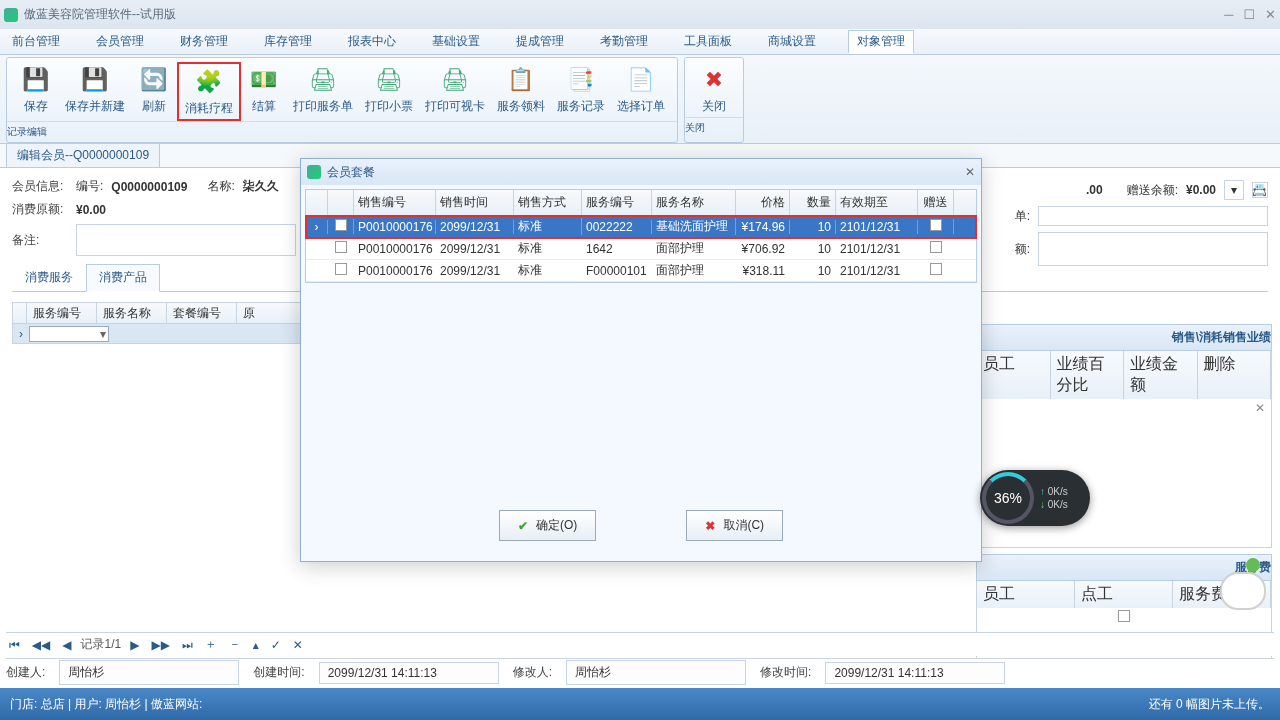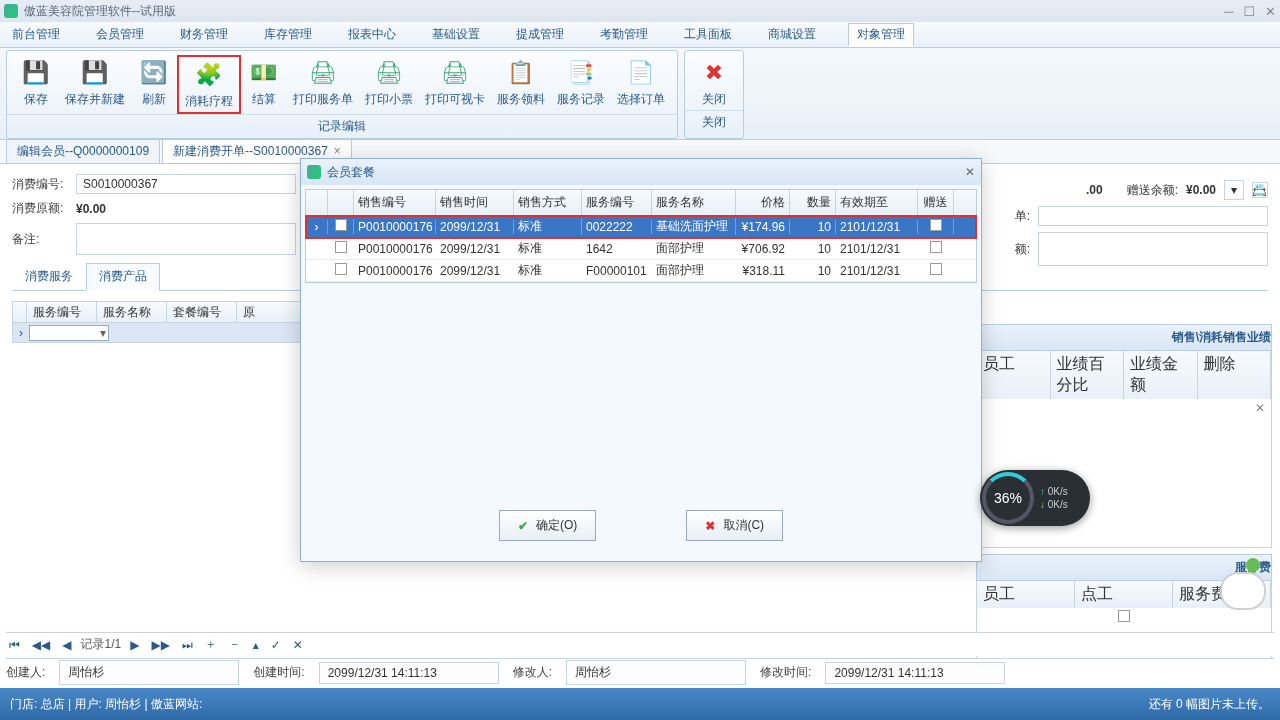--- a/index.html
+++ b/index.html
@@ -1,31 +1,31 @@
 <!DOCTYPE html>
 <html><head>
 <meta charset="utf-8">
 <style>
 * { box-sizing: border-box; margin: 0; padding: 0; font-family: "Microsoft YaHei", Arial, sans-serif; }
 body { background: #fff; font-size: 12px; color: #333; width: 1280px; height: 720px; overflow: hidden; position: relative; }
-.titlebar { height: 22px; background: linear-gradient(#e8eef5,#dce5f0); display: flex; align-items: center; padding: 0 4px; color: #5a6a7a; }
+.titlebar { height: 29px; background: linear-gradient(#e8eef5,#dce5f0); display: flex; align-items: center; padding: 0 4px; color: #5a6a7a; }
 .titlebar .logo { width: 14px; height: 14px; background: linear-gradient(135deg,#4a9,#2c7); border-radius: 3px; margin-right: 6px; }
 .titlebar .wincontrols { margin-left: auto; display: flex; gap: 10px; color: #888; }
 .titlebar .wincontrols span { cursor: pointer; font-size: 13px; }
 .menubar { height: 26px; background: linear-gradient(#f7fafd,#e9f0f8); border-bottom: 1px solid #b8cde2; display: flex; align-items: center; padding: 0 8px; gap: 28px; color: #2a5a8a; }
 .menubar .mitem { cursor: pointer; padding: 2px 4px; }
 .menubar .mitem.active { border: 1px solid #b8cde2; border-bottom: 2px solid #fff; background: #fff; padding: 2px 8px; }
 .toolbar-wrap { background: linear-gradient(#f4f8fc,#e8f0f8); border-bottom: 1px solid #b8cde2; padding: 2px 6px 0 6px; display: flex; gap: 6px; }
 .toolgroup { border: 1px solid #b8cde2; border-radius: 3px; background: linear-gradient(#fbfdff,#e8f0f8); display: flex; flex-direction: column; }
 .toolgroup .btns { display: flex; padding: 4px 6px 0 6px; }
 .tbtn { display: flex; flex-direction: column; align-items: center; padding: 2px 6px; cursor: pointer; min-width: 46px; }
 .tbtn .ticon { width: 32px; height: 32px; display: flex; align-items: center; justify-content: center; font-size: 22px; }
 .tbtn .tlbl { font-size: 12px; color: #2a5a8a; margin-top: 2px; white-space: nowrap; }
 .tbtn.highlight { border: 2px solid #e03030; }
-.toolgroup .grplabel { text-align: center; font-size: 12px; color: #2a5a8a; padding: 3px 0; border-top: 1px solid #d0dce8; }
+.toolgroup .grplabel { font-size: 10px; color: #2a5a8a; padding: 3px 0; border-top: 1px solid #d0dce8; }
 .doc-tabs { height: 24px; display: flex; align-items: flex-end; padding-left: 6px; background: #f6f9fc; border-bottom: 1px solid #b8cde2; }
 .doc-tab { border: 1px solid #b8cde2; border-bottom: none; padding: 3px 10px; background: #eef4fa; color: #2a5a8a; margin-right: 2px; cursor: pointer; position: relative; }
 .doc-tab.active { background: #fff; }
 .doc-tab .close { margin-left: 6px; color: #888; }
 .form-area { padding: 10px 12px 4px 12px; background: #fff; }
 .form-row { display: flex; align-items: center; margin-bottom: 6px; gap: 8px; }
 .form-row label { color: #444; min-width: 56px; }
 .input { border: 1px solid #c8d4e2; background: #fff; padding: 2px 6px; height: 20px; }
 .sub-tabs { display: flex; margin-top: 8px; border-bottom: 1px solid #b8cde2; }
 .sub-tab { padding: 4px 12px; border: 1px solid transparent; color: #2a5a8a; cursor: pointer; }
@@ -154,27 +154,29 @@
           <div class="ticon" style="color:#d33">✖</div>
           <div class="tlbl">关闭</div>
         </div>
       </div>
       <div class="grplabel">关闭</div>
     </div>
   </div>
 
 <div class="doc-tabs" id="doctabs">
     <div class="doc-tab">编辑会员--Q0000000109</div>
-    <div class="doc-tab active">新建消费开单--S0010000367<span class="close">×</span></div>
   </div>
 
 <div class="form-area">
   <div class="form-row">
-    <label>消费编号:</label>
-    <span class="input" style="width:220px">S0010000367</span>
+    <label>会员信息:</label>
+    <span>编号:</span>
+    <b>Q0000000109</b>
+    <span style="margin-left:12px">名称:</span>
+    <b>柒久久</b>
   </div>
   <div class="form-row">
     <label>消费原额:</label>
     <b>¥0.00</b>
   </div>
   <div class="form-row">
     <label>备注:</label>
     <span class="input" style="width:220px;height:32px"></span>
   </div>
   <div class="sub-tabs" id="subtabs">

